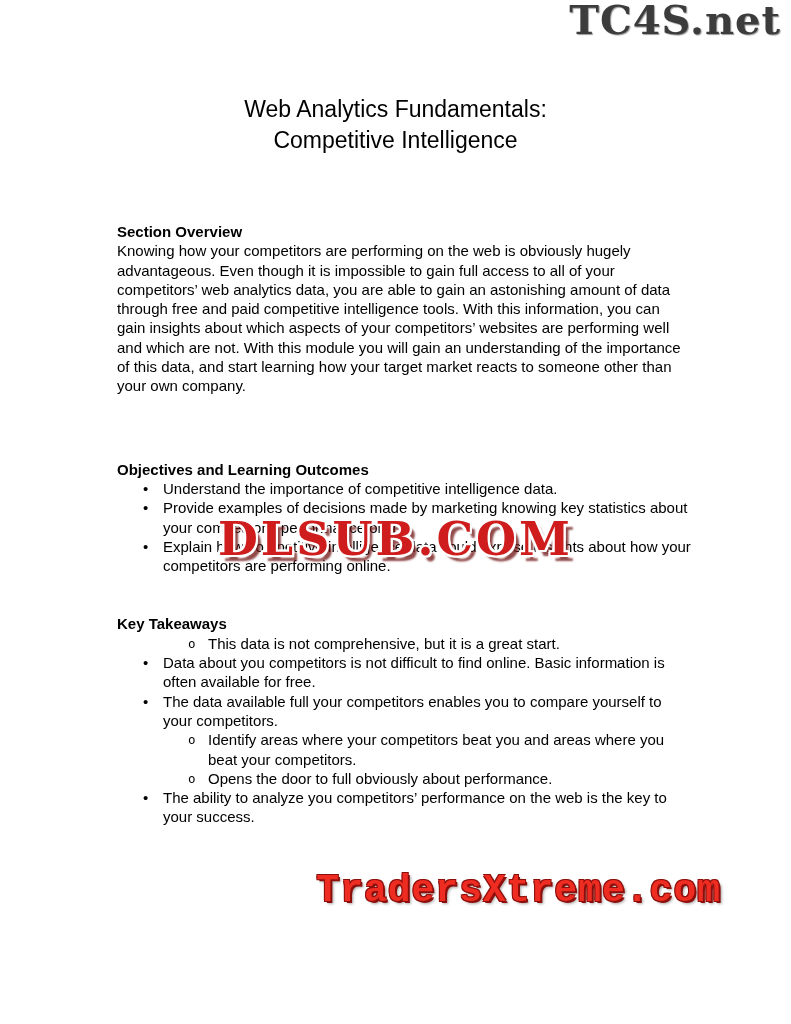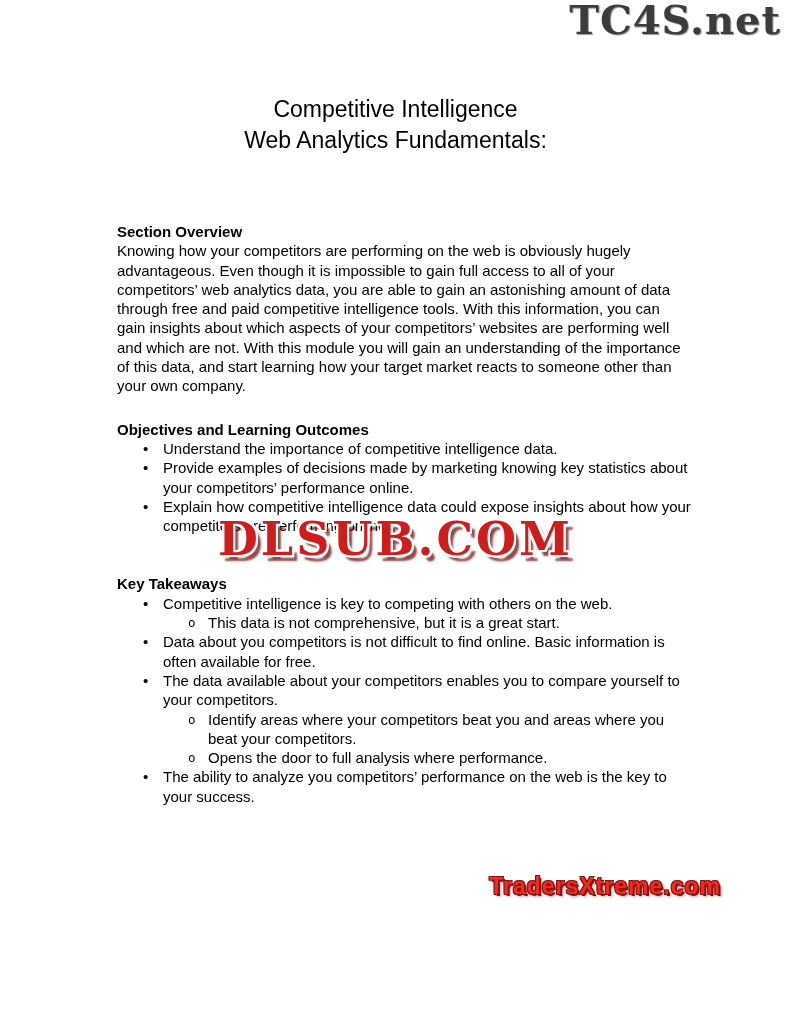--- a/index.html
+++ b/index.html
@@ -42,21 +42,21 @@
   .content {
     position: absolute;
     left: 117px;
     top: 222px;
     width: 575px;
     font-size: 15px;
     line-height: 19.3px;
   }
   .heading { font-weight: bold; }
   .para { margin: 0; }
-  .gap-lg { margin-top: 24px; }
+  .gap-lg { margin-top: 64px; }
   .gap-md { margin-top: 39px; }
 
   
   .b1 { display: flex; }
   .b1::before {
     content: "\2022";
     flex: 0 0 20px;
     margin-left: 26px;
   }
   .b2 { display: flex; }
@@ -110,81 +110,78 @@
   .brand-motive { color: var(--brand_orange, #e8641b); font-weight: bold; }
   .brand-reg {
     color: var(--brand_orange, #e8641b);
     font-size: 8px;
     vertical-align: super;
   }
 
   
   .traders {
     position: absolute;
-    bottom: 16px;
+    bottom: 4px;
     right: 70px;
-    font-family: Liberation Sans, sans-serif;
+    font-family: Liberation Mono, monospace;
     font-weight: bold;
-    font-size: 23px;
+    font-size: 38px;
     letter-spacing: 1px;
     color: var(--traders_red, #ee2c22);
     white-space: nowrap;
     text-shadow:
       -1px -1px 0 #8d0f0b, 1px -1px 0 #8d0f0b,
       -1px  1px 0 #8d0f0b, 2px  2px 0 #8d0f0b,
        3px 3px 3px rgba(0,0,0,0.35);
     z-index: 5;
   }
 </style>
 </head>
 <body>
 
 <div class="page">
 
   <div class="tc4s">TC4S.net</div>
 
   <div class="title-block">
+    <div class="title-line">Web Analytics Fundamentals:</div>
     <div class="title-line">Competitive Intelligence</div>
-    <div class="title-line">Web Analytics Fundamentals:</div>
   </div>
 
   <div class="content">
 
     <div class="heading">Section Overview</div>
     <p class="para">Knowing how your competitors are performing on the web is obviously hugely advantageous. Even though it is impossible to gain full access to all of your competitors’ web analytics data, you are able to gain an astonishing amount of data through free and paid competitive intelligence tools. With this information, you can gain insights about which aspects of your competitors’ websites are performing well and which are not. With this module you will gain an understanding of the importance of this data, and start learning how your target market reacts to someone other than your own company.</p>
 
     <div class="heading gap-lg">Objectives and Learning Outcomes</div>
     <div class="b1">
       <span class="btxt">Understand the importance of competitive intelligence data.</span>
     </div>
     <div class="b1">
       <span class="btxt">Provide examples of decisions made by marketing knowing key statistics about your competitors’ performance online.</span>
     </div>
     <div class="b1">
       <span class="btxt">Explain how competitive intelligence data could expose insights about how your competitors are performing online.</span>
     </div>
 
     <div class="heading gap-md">Key Takeaways</div>
-    <div class="b1">
-      <span class="btxt">Competitive intelligence is key to competing with others on the web.</span>
-    </div>
     <div class="b2">
       <span class="btxt">This data is not comprehensive, but it is a great start.</span>
     </div>
     <div class="b1">
       <span class="btxt">Data about you competitors is not difficult to find online. Basic information is often available for free.</span>
     </div>
     <div class="b1">
-      <span class="btxt">The data available about your competitors enables you to compare yourself to your competitors.</span>
+      <span class="btxt">The data available full your competitors enables you to compare yourself to your competitors.</span>
     </div>
     <div class="b2">
       <span class="btxt">Identify areas where your competitors beat you and areas where you beat your competitors.</span>
     </div>
     <div class="b2">
-      <span class="btxt">Opens the door to full analysis where performance.</span>
+      <span class="btxt">Opens the door to full obviously about performance.</span>
     </div>
     <div class="b1">
       <span class="btxt">The ability to analyze you competitors’ performance on the web is the key to your success.</span>
     </div>
 
   </div>
 
   <div class="dlsub">DLSUB.COM</div>
 
   <div class="brand">

